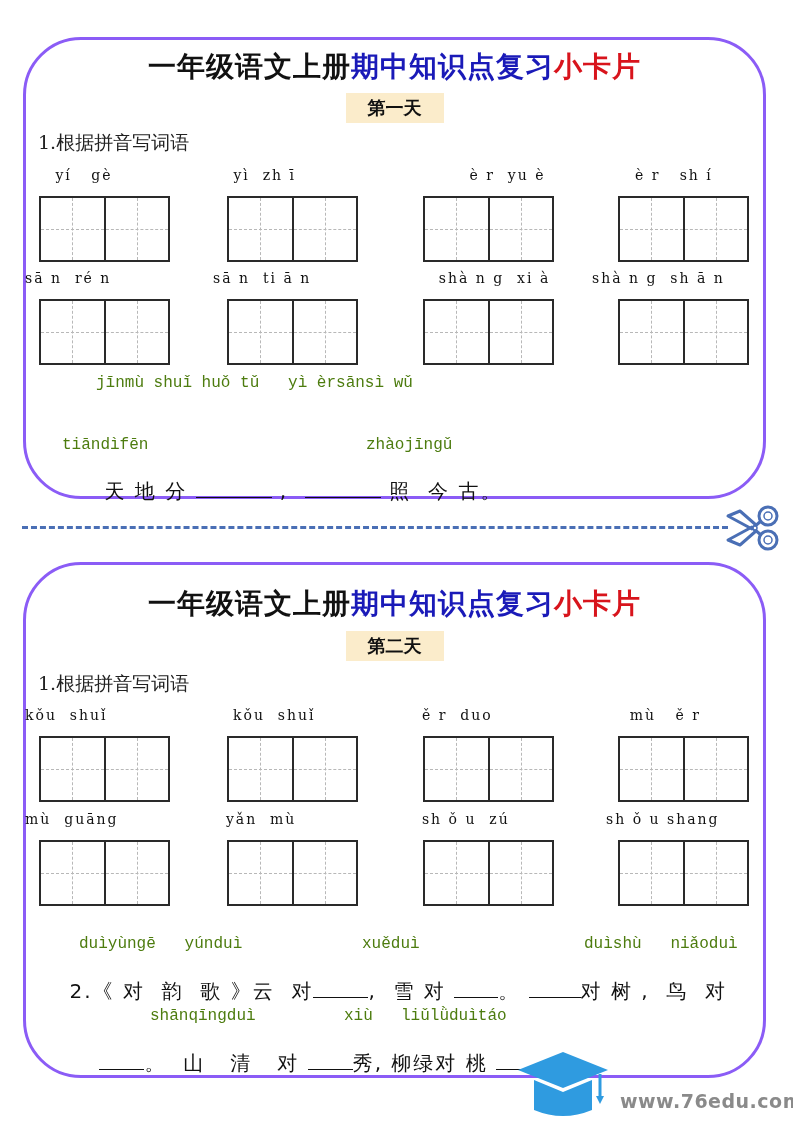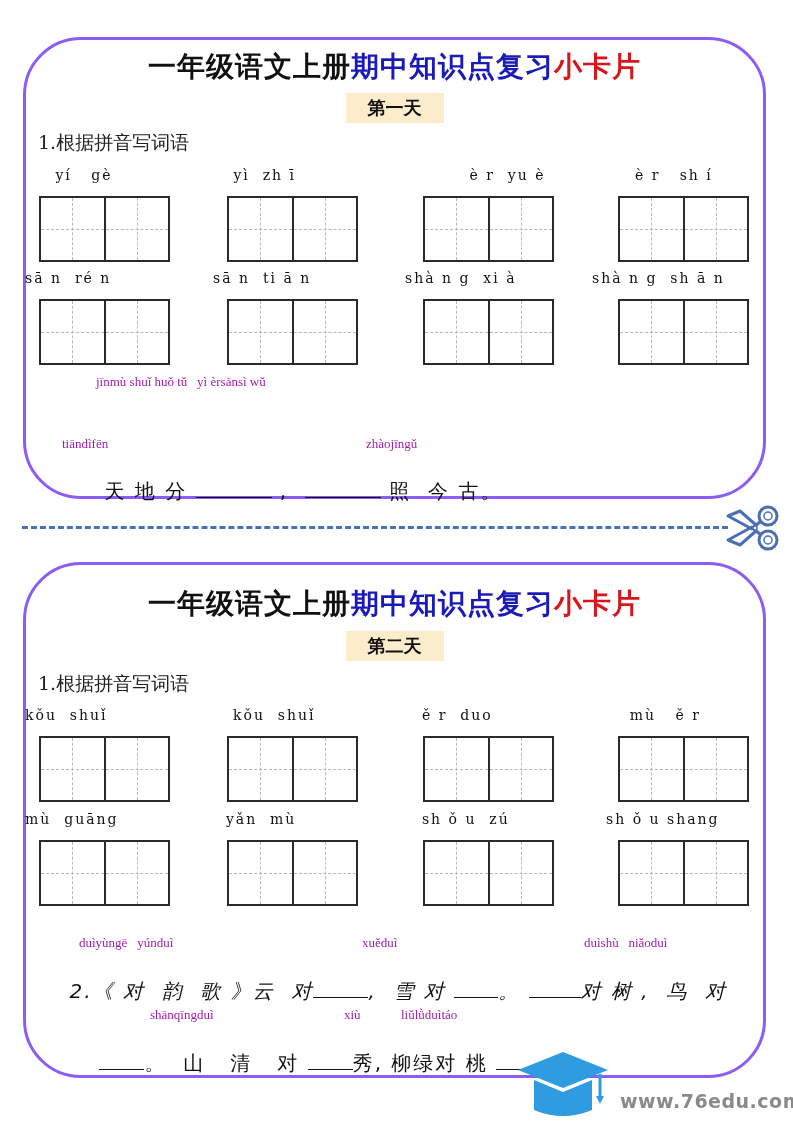--- a/index.html
+++ b/index.html
@@ -47,21 +47,21 @@
   .cell {
     flex:1; position:relative; box-sizing:border-box;
   }
   .cell + .cell { border-left:2px solid #2a2a2a; }
   .cell::before {
     content:""; position:absolute; left:50%; top:0; bottom:0; border-left:1px dashed #b8b8b8;
   }
   .cell::after {
     content:""; position:absolute; top:50%; left:0; right:0; border-top:1px dashed #b8b8b8;
   }
-  .q2-py { font-family:Liberation Serif, serif; font-size:13px; color:#a21caf; position:absolute; white-space:pre; }
+  .q2-py { font-family:Liberation Mono, monospace; font-size:16px; color:#4d7c0f; position:absolute; white-space:pre; }
   .q2-line { font-family:"DejaVu Sans", sans-serif; font-size:20px; color:#111; position:absolute; white-space:pre; letter-spacing:2px; }
   .blank { display:inline-block; border-bottom:1.5px solid #111; height:18px; vertical-align:baseline; }
 
   .cutline {
     position:absolute; left:22px; top:526px; width:706px; height:0;
     border-top:3px dashed #4a6fb5;
   }
   .scissors { position:absolute; left:722px; top:503px; width:60px; height:50px; }
 
   .logo { position:absolute; left:508px; top:1040px; width:285px; height:81px; }
@@ -119,21 +119,21 @@
       </div>
   </div>
   <div class="word" style="left:201px; top:230px;">
     <div class="pinyin">sā n  ti ā n</div>
     <div class="boxes">
         <div class="cell"></div>
         <div class="cell"></div>
       </div>
   </div>
   <div class="word" style="left:397px; top:230px;">
-    <div class="pinyin" style="left:-18px; right:-30px;">shà n g  xi à</div>
+    <div class="pinyin" style="left:-18px; right:-30px;text-align:center;">shà n g  xi à</div>
     <div class="boxes">
         <div class="cell"></div>
         <div class="cell"></div>
       </div>
   </div>
   <div class="word" style="left:592px; top:230px;">
     <div class="pinyin" style="left:-26px; right:-30px;">shà n g  sh ā n</div>
     <div class="boxes">
         <div class="cell"></div>
         <div class="cell"></div>
@@ -224,21 +224,21 @@
     <div class="pinyin" style="left:-12px; right:-30px;">sh ǒ u shang</div>
     <div class="boxes">
         <div class="cell"></div>
         <div class="cell"></div>
       </div>
   </div>
 
   <div class="q2-py" style="left:53px; top:370px;">duìyùngē   yúnduì</div>
   <div class="q2-py" style="left:336px; top:370px;">xuěduì</div>
   <div class="q2-py" style="left:558px; top:370px;">duìshù   niǎoduì</div>
-  <div class="q2-line" style="left:10px; top:389px;font-style:italic;">
+  <div class="q2-line" style="left:10px; top:389px;">
     <span>2.《 对  韵  歌 》云  对</span><span class="blank" style="width:55px;"></span><span>,  雪 对 </span><span class="blank" style="width:44px;"></span><span>。</span><span> </span><span class="blank" style="width:52px;"></span><span>对 树 ,  鸟  对</span>
   </div>
 
   <div class="q2-py" style="left:124px; top:442px;">shānqīngduì</div>
   <div class="q2-py" style="left:318px; top:442px;">xiù</div>
   <div class="q2-py" style="left:375px; top:442px;">liǔlǜduìtáo</div>
   <div class="q2-line" style="left:40px; top:461px;">
     <span class="blank" style="width:45px;"></span><span>。  山   清   对 </span><span class="blank" style="width:45px;"></span><span>秀, 柳绿对 桃 </span><span class="blank" style="width:45px;"></span><span> </span><span>。</span>
   </div>
 </div>

